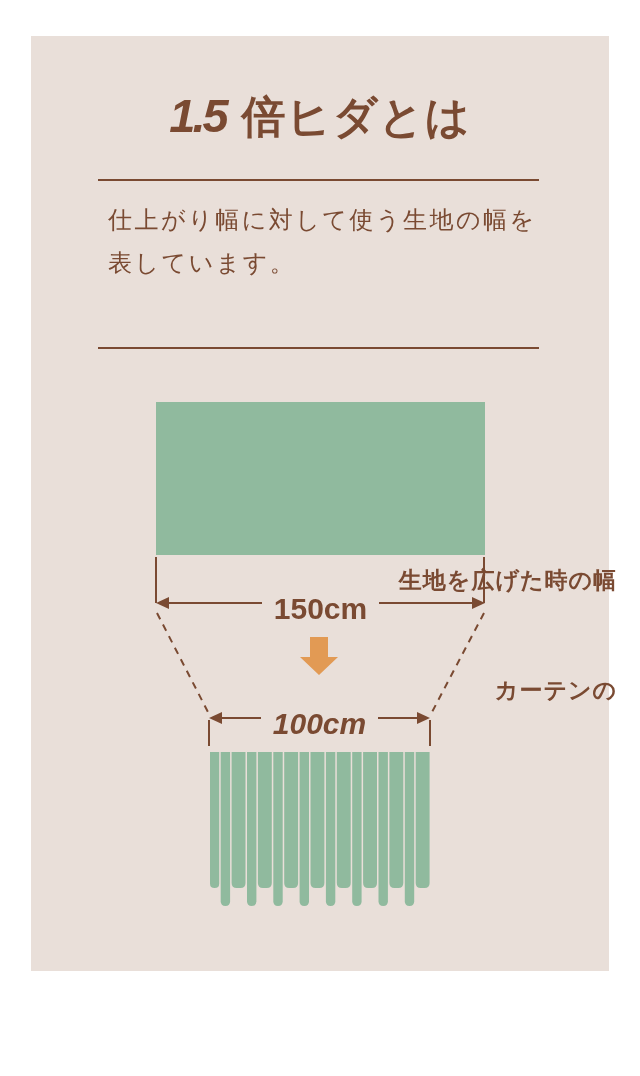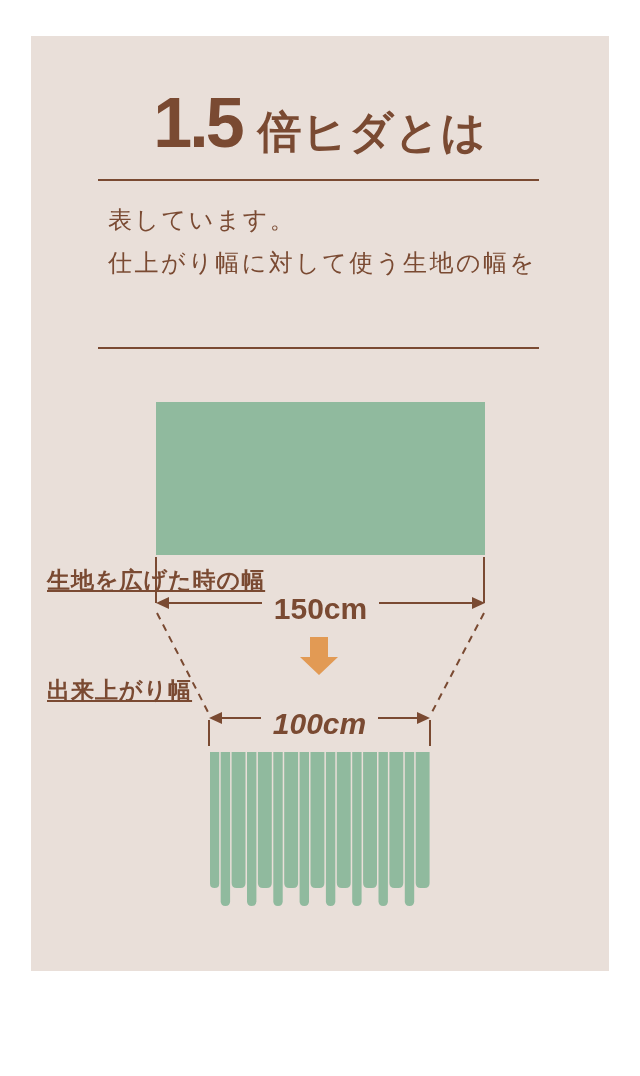--- a/index.html
+++ b/index.html
@@ -13,21 +13,21 @@
   .card {
     position:absolute; left:31px; top:36px;
     width:578px; height:935px;
     background:var(--card,#E9DFD9);
   }
   .title-row {
     position:absolute; left:0; top:52px; width:100%;
     display:flex; justify-content:center; align-items:baseline;
     color:var(--brown,#7A4A32); font-weight:bold;
   }
-  .title-num { font-size:70px; line-height:1; letter-spacing:-3px; }
+  .title-num { font-size:47px; line-height:1; letter-spacing:-3px;font-style:italic; }
   .title-suffix { font-size:44px; letter-spacing:1px; margin-left:16px; }
 
   .rule { position:absolute; left:67px; width:441px; height:2px; background:var(--brown,#7A4A32); }
   .rule-1 { top:143px; }
   .rule-2 { top:311px; }
 
   .description {
     position:absolute; left:77px; top:162px;
     color:var(--brown,#7A4A32);
     font-size:24px; line-height:43px; letter-spacing:2.5px;
@@ -40,23 +40,23 @@
     background:var(--green,#90BA9E);
   }
 
   .tick { position:absolute; width:2px; background:var(--brown,#7A4A32); }
   .tick-f-l { left:124px; top:521px; height:46px; }
   .tick-f-r { left:452px; top:521px; height:46px; }
   .tick-d-l { left:177px; top:684px; height:26px; }
   .tick-d-r { left:398px; top:684px; height:26px; }
 
   .diagram-label {
-    position:absolute; left:16px; width:100%;
-    text-align:left; color:var(--brown,#7A4A32);
-    font-size:23px; font-weight:bold; letter-spacing:1px; line-height:26px;text-decoration:underline;
+    position:absolute; left:8px; width:100%;
+    text-align:right; color:var(--brown,#7A4A32);
+    font-size:23px; font-weight:bold; letter-spacing:1px; line-height:26px;
   }
   .label-fabric { top:531px; }
   .label-finished { top:641px; }
 
   .measure {
     position:absolute; height:36px;
     display:flex; align-items:center;
     color:var(--brown,#7A4A32);
   }
   .measure-fabric { left:125px; top:549px; width:329px; }
@@ -80,22 +80,22 @@
 <div class="card">
 
   <div class="title-row">
     <span class="title-num">1.5</span>
       <span class="title-suffix">倍ヒダとは</span>
   </div>
 
   <div class="rule rule-1"></div>
 
   <div class="description">
+    <div>仕上がり幅に対して使う生地の幅を</div>
     <div>表しています。</div>
-    <div>仕上がり幅に対して使う生地の幅を</div>
   </div>
 
   <div class="rule rule-2"></div>
 
   <div class="fabric-rect"></div>
 
   <div class="tick tick-f-l"></div>
   <div class="tick tick-f-r"></div>
   <div class="diagram-label label-fabric">生地を広げた時の幅</div>
   <div class="measure measure-fabric">
@@ -108,21 +108,21 @@
 
   <svg class="dash-svg" width="340" height="145" viewBox="0 0 340 145">
     <line x1="6" y1="7" x2="58" y2="108" stroke="var(--brown,#7A4A32)" stroke-width="2" stroke-dasharray="7 6"></line>
     <line x1="333" y1="7" x2="280" y2="108" stroke="var(--brown,#7A4A32)" stroke-width="2" stroke-dasharray="7 6"></line>
   </svg>
 
   <svg class="down-arrow" width="38" height="38" viewBox="0 0 38 38">
     <path d="M10,0 H28 V20 H38 L19,38 L0,20 H10 Z" fill="var(--orange,#E29A54)"></path>
   </svg>
 
-  <div class="diagram-label label-finished">出来上がり幅</div>
+  <div class="diagram-label label-finished">カーテンの</div>
   <div class="measure measure-finished">
     <span class="ah ah-left"></span>
     <span class="m-line"></span>
     <span class="m-val">100cm</span>
     <span class="m-line"></span>
     <span class="ah ah-right"></span>
   </div>
   <div class="tick tick-d-l"></div>
   <div class="tick tick-d-r"></div>
 

